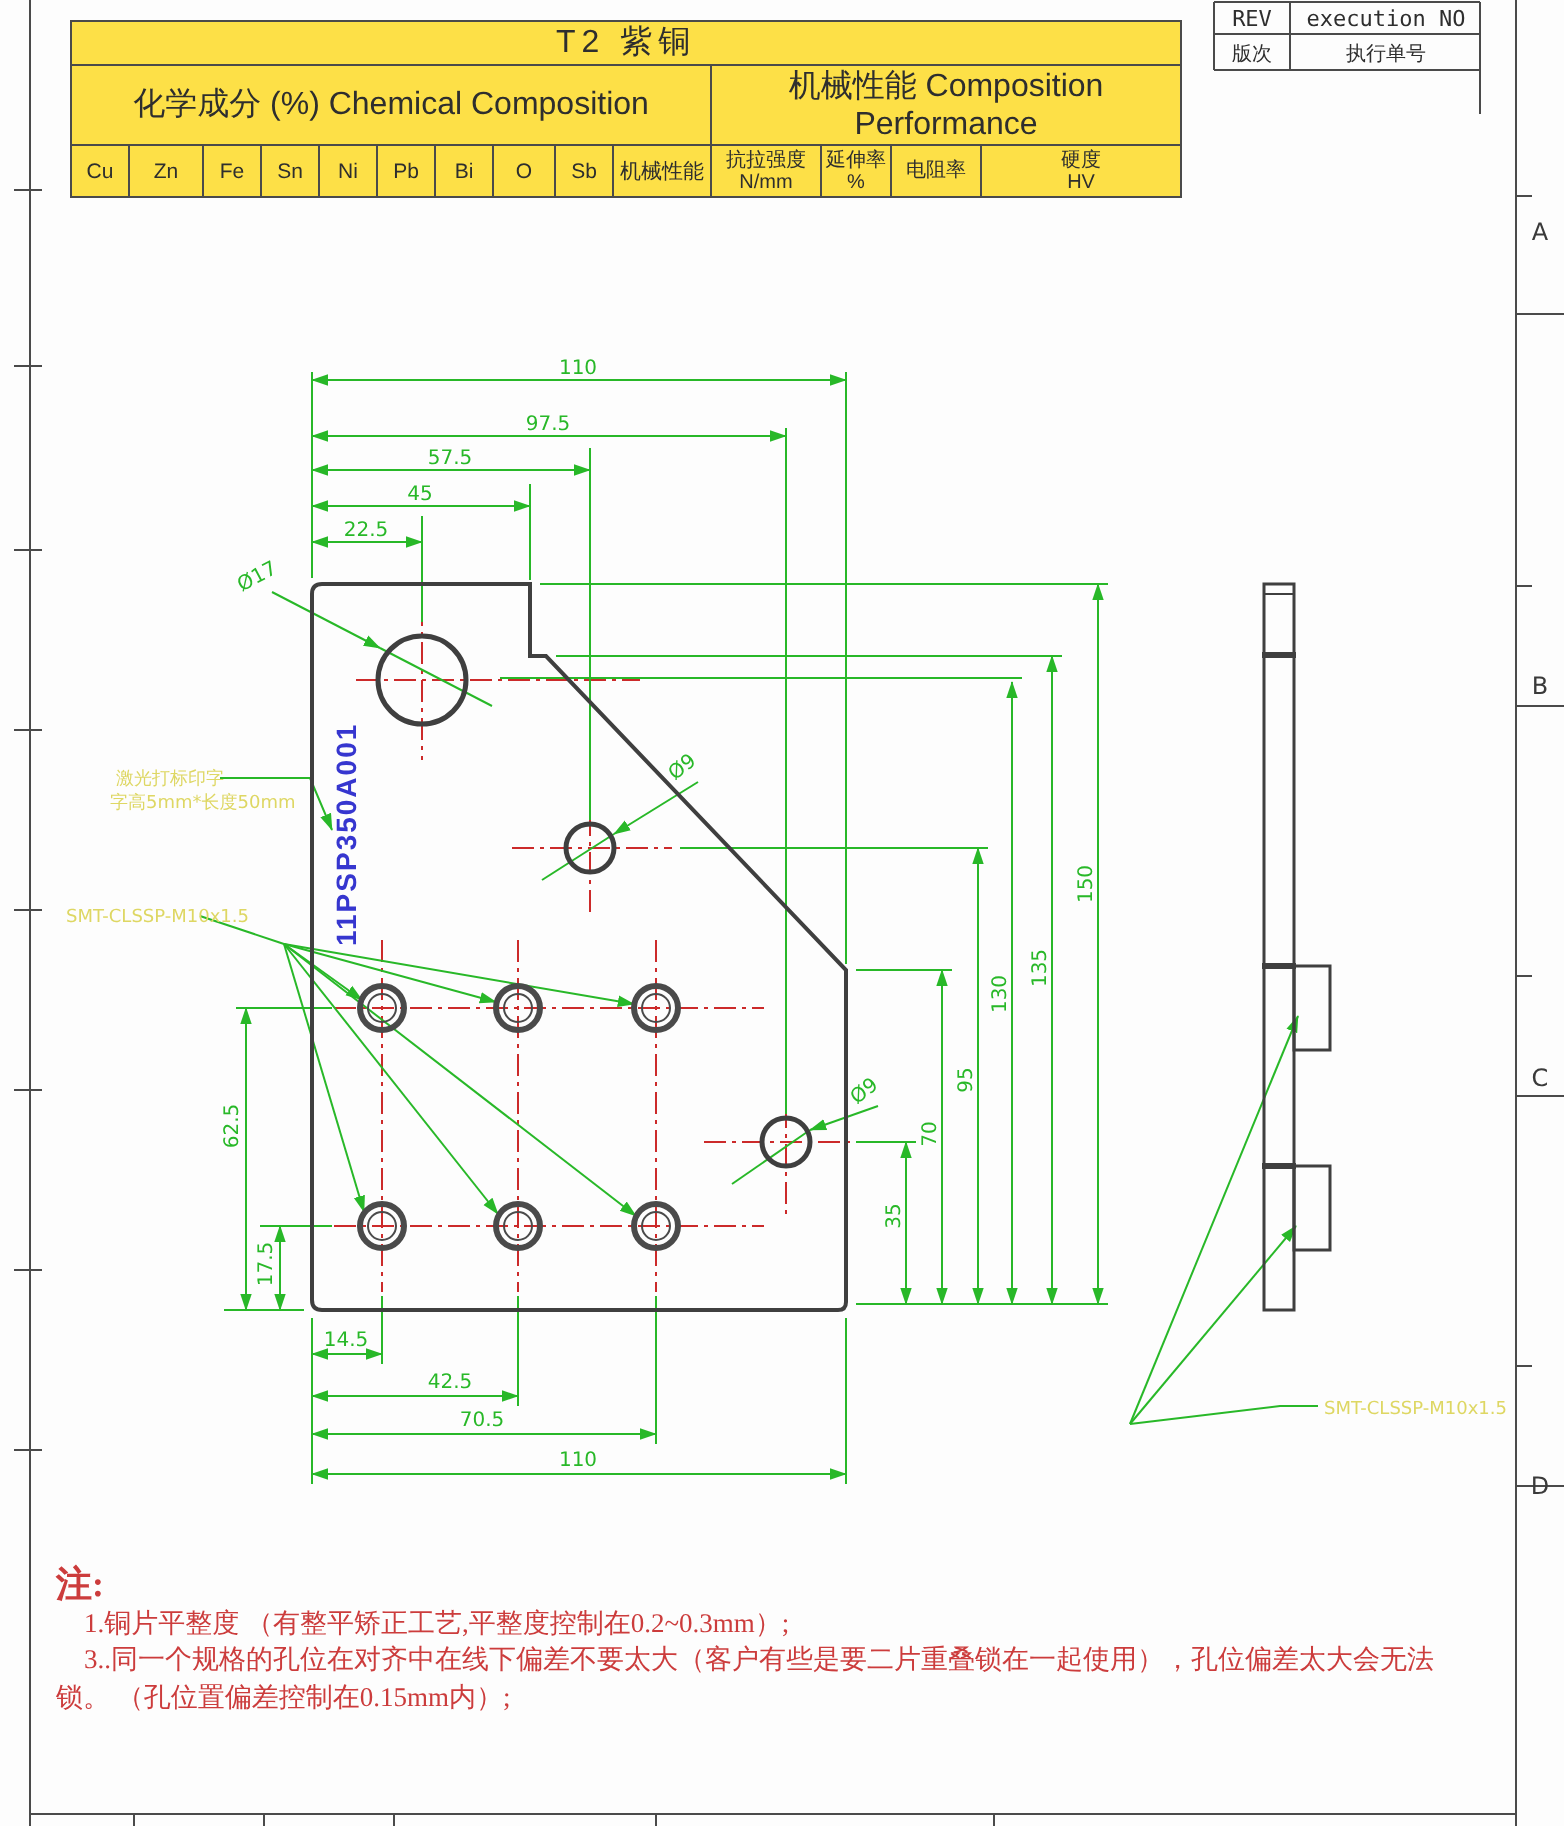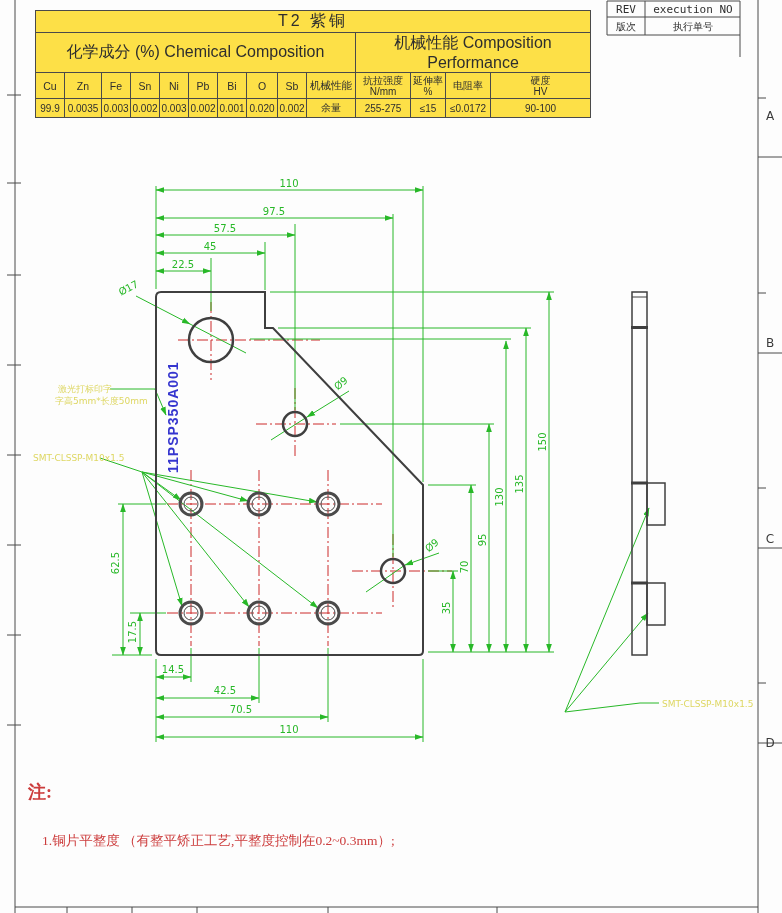--- a/index.html
+++ b/index.html
@@ -16,21 +16,21 @@
   .t-sub{font-size:16px;height:19px;}
   .t-head{font-size:10.5px;height:25px;}
   .t-val{font-size:10px;height:18px;}
   .hl{line-height:11px;font-size:10px;text-align:center;}
   .hl:empty{display:none;}
 
   
   .notes{position:absolute;left:28px;top:781px;width:690px;color:#cc3c3c;
          font-family:"Liberation Serif",serif;}
   .notes-title{font-size:18px;font-weight:bold;line-height:22px;}
-  .note-line{font-size:13.5px;line-height:18.3px;text-indent:14px;margin-top:29px;}
+  .note-line{font-size:13.5px;line-height:18.3px;text-indent:14px;}
 
   
   .dt{font:10px "DejaVu Sans",sans-serif;fill:#28b828;}
   .zl{font:12px "DejaVu Sans",sans-serif;fill:#3a3a3a;}
   .revt{font:11px "DejaVu Sans Mono",monospace;fill:#2e2e2e;}
   .revc{font:10px "Liberation Serif",serif;fill:#2e2e2e;}
   .yt{font:9px "DejaVu Sans",sans-serif;fill:#ded763;}
   .pn{font:700 14px "Liberation Sans",sans-serif;fill:#3636cf;letter-spacing:1px;}
 </style>
 </head>
@@ -274,37 +274,22 @@
     </td>
     <td class="t-head">
       <div class="hl">电阻率</div>
 
     </td>
     <td class="t-head">
       <div class="hl">硬度</div>
       <div class="hl">HV</div>
     </td>
   </tr>
-  <tr>
-    <td class="t-val">99.9</td>
-    <td class="t-val">0.0035</td>
-    <td class="t-val">0.003</td>
-    <td class="t-val">0.002</td>
-    <td class="t-val">0.003</td>
-    <td class="t-val">0.002</td>
-    <td class="t-val">0.001</td>
-    <td class="t-val">0.020</td>
-    <td class="t-val">0.002</td>
-    <td class="t-val">余量</td>
-    <td class="t-val">255-275</td>
-    <td class="t-val">≤15</td>
-    <td class="t-val">≤0.0172</td>
-    <td class="t-val">90-100</td>
-  </tr>
 </tbody>
     </table>
 
 <div class="notes">
   <div class="notes-title">注:</div>
   <div class="note-line">1.铜片平整度 （有整平矫正工艺,平整度控制在0.2~0.3mm）;</div>
+  <div class="note-line">3..同一个规格的孔位在对齐中在线下偏差不要太大（客户有些是要二片重叠锁在一起使用），孔位偏差太大会无法锁。 （孔位置偏差控制在0.15mm内）;</div>
 </div>
 
 </div>
 
 </body></html>

